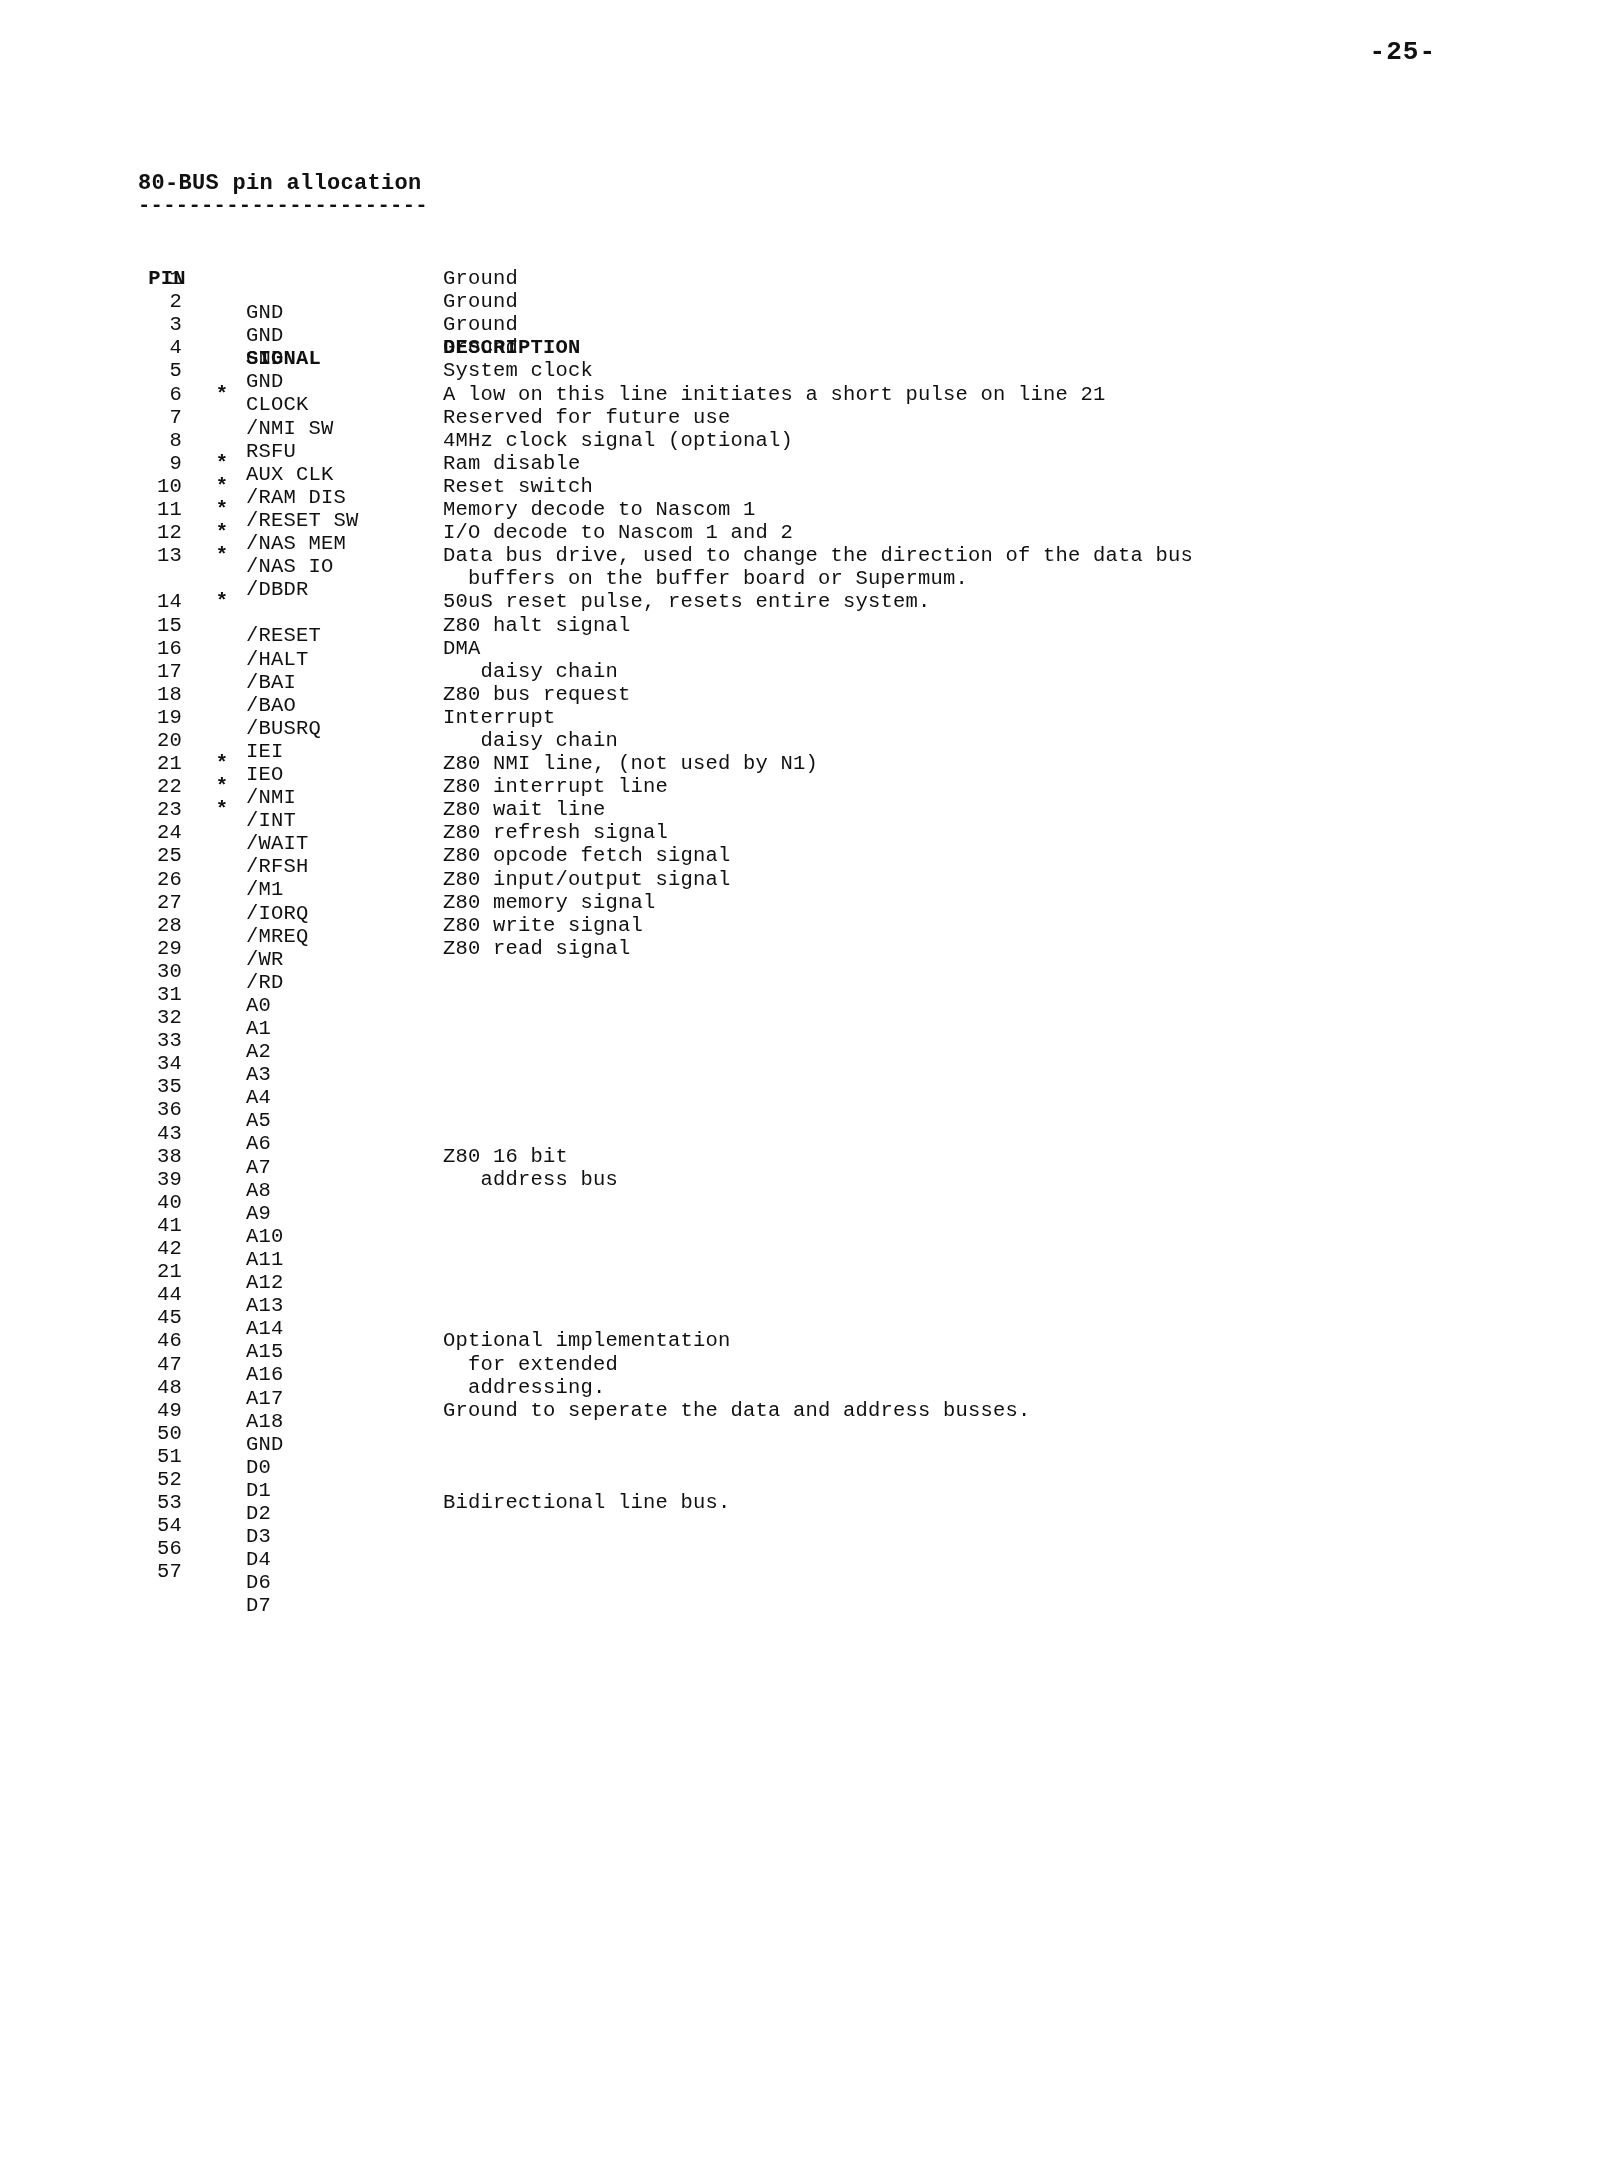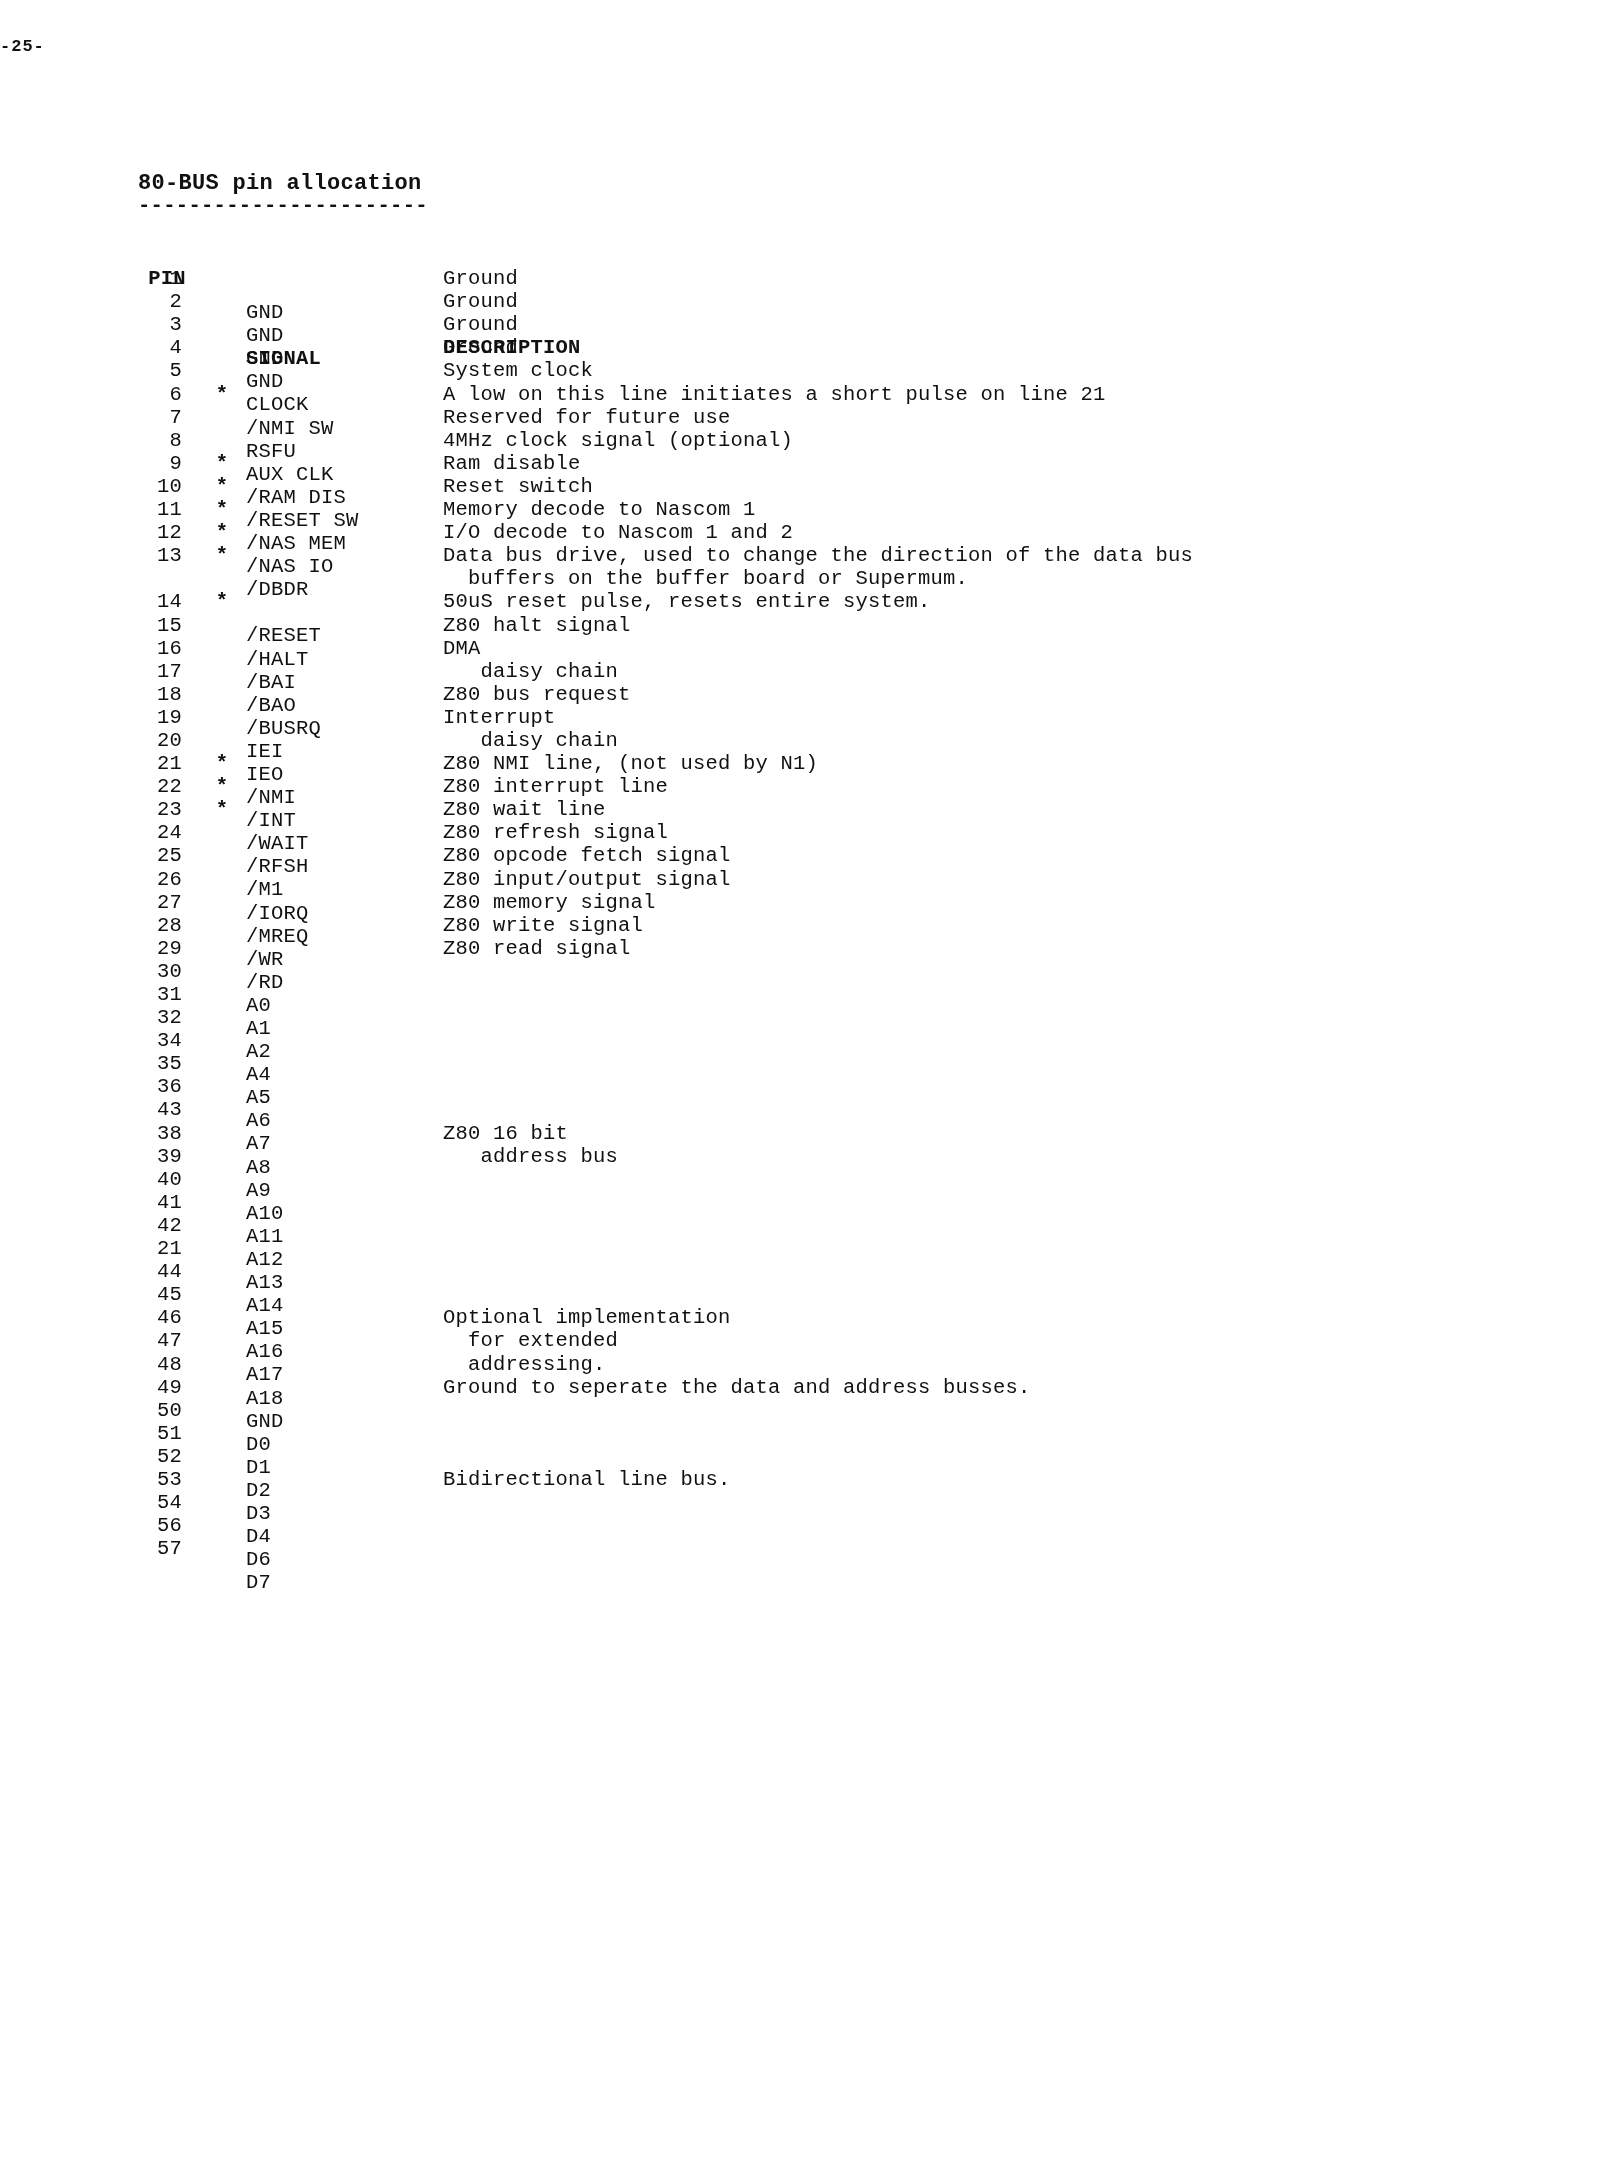--- a/index.html
+++ b/index.html
@@ -15,22 +15,22 @@
     color: #111111;
     overflow: hidden;
   }
 
   
   .page-number {
     position: absolute;
     top: 37px;
     left: 0;
     width: 1436px;
-    text-align: left;
-    font-size: 17px;
+    text-align: right;
+    font-size: 26px;
     font-weight: 700;
     letter-spacing: 1px;
   }
 
   
   .doc {
     position: absolute;
     left: 138px;
     top: 172px;
     width: 1400px;
@@ -149,20 +149,21 @@
         <div class="row"><span class="c-pin num">23</span><span class="c-star">*</span><span class="c-signal">/WAIT</span><span class="c-desc">Z80 wait line</span></div>
         <div class="row"><span class="c-pin num">24</span><span class="c-star"></span><span class="c-signal">/RFSH</span><span class="c-desc">Z80 refresh signal</span></div>
         <div class="row"><span class="c-pin num">25</span><span class="c-star"></span><span class="c-signal">/M1</span><span class="c-desc">Z80 opcode fetch signal</span></div>
         <div class="row"><span class="c-pin num">26</span><span class="c-star"></span><span class="c-signal">/IORQ</span><span class="c-desc">Z80 input/output signal</span></div>
         <div class="row"><span class="c-pin num">27</span><span class="c-star"></span><span class="c-signal">/MREQ</span><span class="c-desc">Z80 memory signal</span></div>
         <div class="row"><span class="c-pin num">28</span><span class="c-star"></span><span class="c-signal">/WR</span><span class="c-desc">Z80 write signal</span></div>
         <div class="row"><span class="c-pin num">29</span><span class="c-star"></span><span class="c-signal">/RD</span><span class="c-desc">Z80 read signal</span></div>
         <div class="row"><span class="c-pin num">30</span><span class="c-star"></span><span class="c-signal">A0</span><span class="c-desc"></span></div>
         <div class="row"><span class="c-pin num">31</span><span class="c-star"></span><span class="c-signal">A1</span><span class="c-desc"></span></div>
         <div class="row"><span class="c-pin num">32</span><span class="c-star"></span><span class="c-signal">A2</span><span class="c-desc"></span></div>
+        <div class="row"><span class="c-pin num">33</span><span class="c-star"></span><span class="c-signal">A3</span><span class="c-desc"></span></div>
         <div class="row"><span class="c-pin num">34</span><span class="c-star"></span><span class="c-signal">A4</span><span class="c-desc"></span></div>
         <div class="row"><span class="c-pin num">35</span><span class="c-star"></span><span class="c-signal">A5</span><span class="c-desc"></span></div>
         <div class="row"><span class="c-pin num">36</span><span class="c-star"></span><span class="c-signal">A6</span><span class="c-desc"></span></div>
         <div class="row"><span class="c-pin num">43</span><span class="c-star"></span><span class="c-signal">A7</span><span class="c-desc"></span></div>
         <div class="row"><span class="c-pin num">38</span><span class="c-star"></span><span class="c-signal">A8</span><span class="c-desc">Z80 16 bit</span></div>
         <div class="row"><span class="c-pin num">39</span><span class="c-star"></span><span class="c-signal">A9</span><span class="c-desc">   address bus</span></div>
         <div class="row"><span class="c-pin num">40</span><span class="c-star"></span><span class="c-signal">A10</span><span class="c-desc"></span></div>
         <div class="row"><span class="c-pin num">41</span><span class="c-star"></span><span class="c-signal">A11</span><span class="c-desc"></span></div>
         <div class="row"><span class="c-pin num">42</span><span class="c-star"></span><span class="c-signal">A12</span><span class="c-desc"></span></div>
         <div class="row"><span class="c-pin num">21</span><span class="c-star"></span><span class="c-signal">A13</span><span class="c-desc"></span></div>

